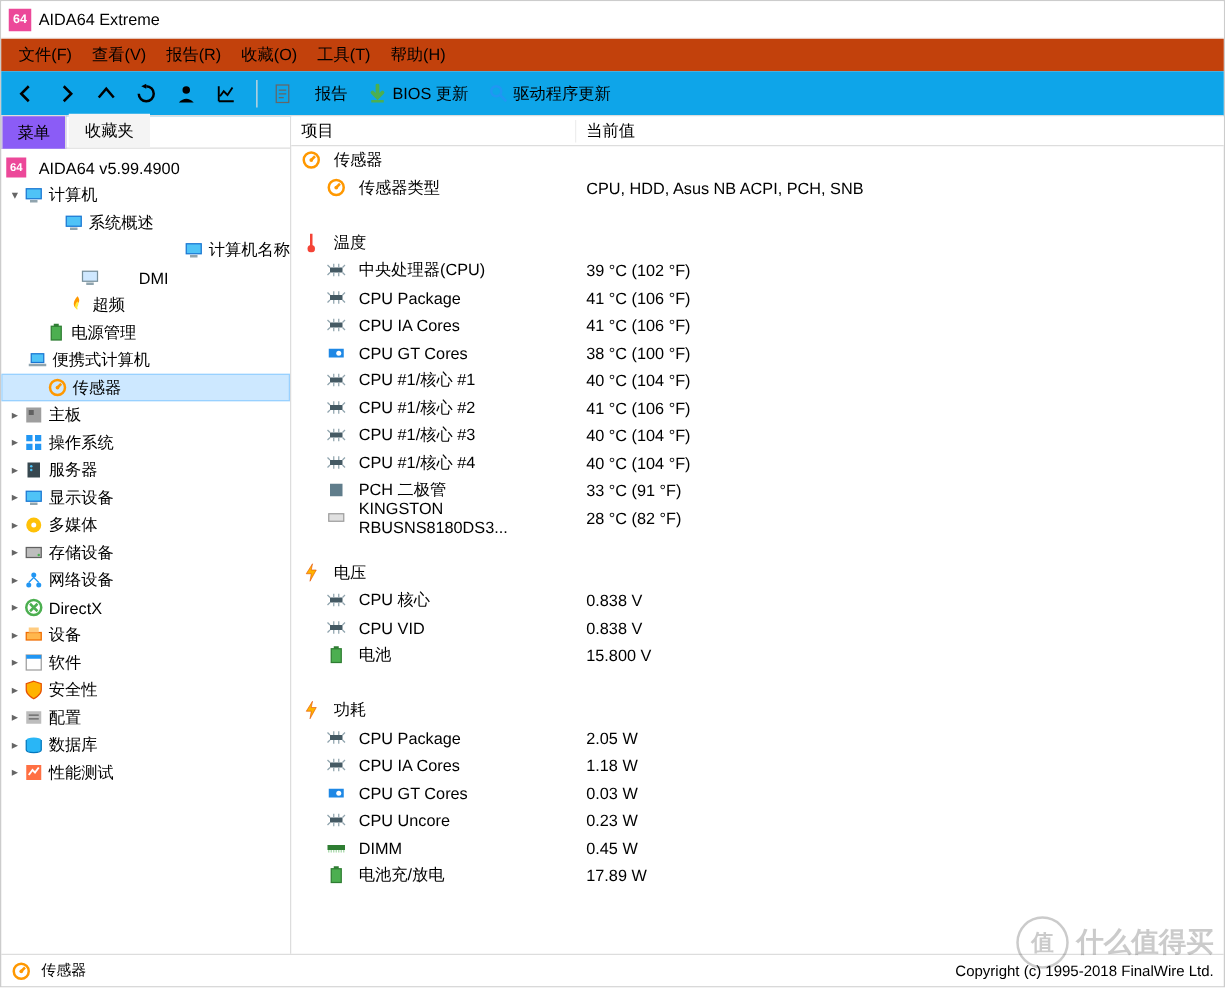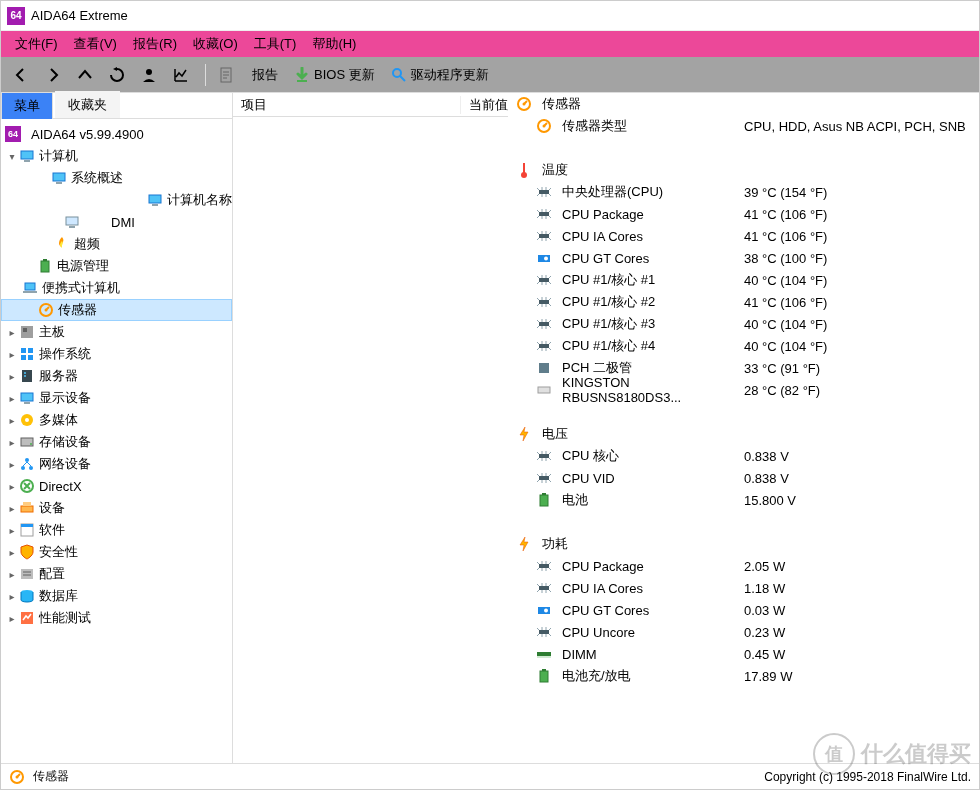--- a/index.html
+++ b/index.html
@@ -1,37 +1,37 @@
 <!DOCTYPE html>
 <html><head>
 <meta charset="utf-8">
 <style>
   * { box-sizing: border-box; }
   html, body { margin: 0; padding: 0; font-family: "Microsoft YaHei", Tahoma, Arial, sans-serif; font-size: 13px; color: #000; background: #fff; }
   .window { width: 980px; height: 790px; display: flex; flex-direction: column; border: 1px solid #ccc; }
   .titlebar { height: 30px; display: flex; align-items: center; padding: 0 6px; background: #fff; border-bottom: 1px solid #eee; }
-  .app-icon { width: 18px; height: 18px; background: #a21caf; color: #fff; font-size: 10px; display: inline-flex; align-items: center; justify-content: center; font-weight: bold; margin-right: 6px; }
+  .app-icon { width: 18px; height: 18px; background: #ec4899; color: #fff; font-size: 10px; display: inline-flex; align-items: center; justify-content: center; font-weight: bold; margin-right: 6px; }
   .titlebar .title { flex: 1; font-size: 13px; }
-  .menubar { height: 26px; display: flex; align-items: center; padding: 0 6px; background: #ec4899; text-align: center; }
+  .menubar { height: 26px; display: flex; align-items: center; padding: 0 6px; background: #c2410c; text-align: center; }
   .menubar .menu-item { padding: 2px 8px; cursor: default; }
-  .toolbar { height: 36px; display: flex; align-items: center; padding: 0 6px; background: #a3a3a3; border-bottom: 1px solid #ddd; text-align: center; }
+  .toolbar { height: 36px; display: flex; align-items: center; padding: 0 6px; background: #0ea5e9; border-bottom: 1px solid #ddd; text-align: center; }
   .toolbar .tbtn { width: 28px; height: 28px; display: inline-flex; align-items: center; justify-content: center; margin-right: 4px; cursor: pointer; }
   .toolbar .sep { width: 1px; height: 22px; background: #ddd; margin: 0 6px; }
   .toolbar .tlabel { padding: 2px 8px; cursor: pointer; display: inline-flex; align-items: center; gap: 4px; }
   .body { flex: 1; display: flex; min-height: 0; }
   .sidebar { width: 232px; border-right: 1px solid #ddd; display: flex; flex-direction: column; }
   .tabs { height: 26px; display: flex; align-items: flex-end; border-bottom: 1px solid #ddd; }
   .tab { padding: 4px 12px; border: 1px solid transparent; border-bottom: none; cursor: pointer; background: #f4f4f4; margin-right: 2px; }
-  .tab.active { background: #3b82f6; border-color: #ddd; position: relative; top: 1px; }
+  .tab.active { background: #8b5cf6; border-color: #ddd; position: relative; top: 1px; }
   .tree { flex: 1; overflow: auto; padding: 4px 0; }
   .tree-row { display: flex; align-items: center; height: 22px; padding-left: 4px; white-space: nowrap; cursor: default; }
   .tree-row.selected { background: #cde8ff; border: 1px solid #99d1ff; }
   .twisty { width: 14px; text-align: center; color: #666; font-size: 10px; user-select: none; }
   .ticon { width: 16px; height: 16px; margin-right: 4px; display: inline-flex; align-items: center; justify-content: center; }
-  .main { flex: 1; display: flex; flex-direction: row; min-width: 0; }
+  .main { flex: 1; display: flex; flex-direction: column; min-width: 0; }
   .cols { height: 24px; display: flex; align-items: center; border-bottom: 1px solid #ddd; background: #fff; }
   .cols .c1 { width: 228px; padding-left: 8px; border-right: 1px solid #eee; }
   .cols .c2 { flex: 1; padding-left: 8px; }
   .list { flex: 1; overflow: auto; }
   .list-row { display: flex; align-items: center; height: 22px; }
   .list-row .c1 { width: 228px; display: flex; align-items: center; gap: 6px; padding-left: 8px; }
   .list-row .c1.indent { padding-left: 28px; }
   .list-row .c2 { flex: 1; padding-left: 8px; }
   .group-gap { height: 22px; }
   .statusbar { height: 26px; display: flex; align-items: center; border-top: 1px solid #ddd; padding: 0 8px; font-size: 12px; }
@@ -406,21 +406,21 @@
           <div class="list-row">
             <div class="c1 indent">
               <span class="ticon">
                 <svg width="16" height="16" viewBox="0 0 16 16">
                   <rect x="3" y="6" width="10" height="4" fill="#455a64"></rect>
                   <path d="M3 6 L1 4 M6 6 L6 3 M10 6 L10 3 M13 6 L15 4 M3 10 L1 12 M6 10 L6 13 M10 10 L10 13 M13 10 L15 12" stroke="#90a4ae"></path>
                 </svg>
               </span>
               <span>中央处理器(CPU)</span>
             </div>
-            <div class="c2">39 °C  (154 °F)</div>
+            <div class="c2">39 °C  (102 °F)</div>
           </div>
           <div class="list-row">
             <div class="c1 indent">
               <span class="ticon">
                 <svg width="16" height="16" viewBox="0 0 16 16">
                   <rect x="3" y="6" width="10" height="4" fill="#455a64"></rect>
                   <path d="M3 6 L1 4 M6 6 L6 3 M10 6 L10 3 M13 6 L15 4 M3 10 L1 12 M6 10 L6 13 M10 10 L10 13 M13 10 L15 12" stroke="#90a4ae"></path>
                 </svg>
               </span>
               <span>CPU Package</span>

